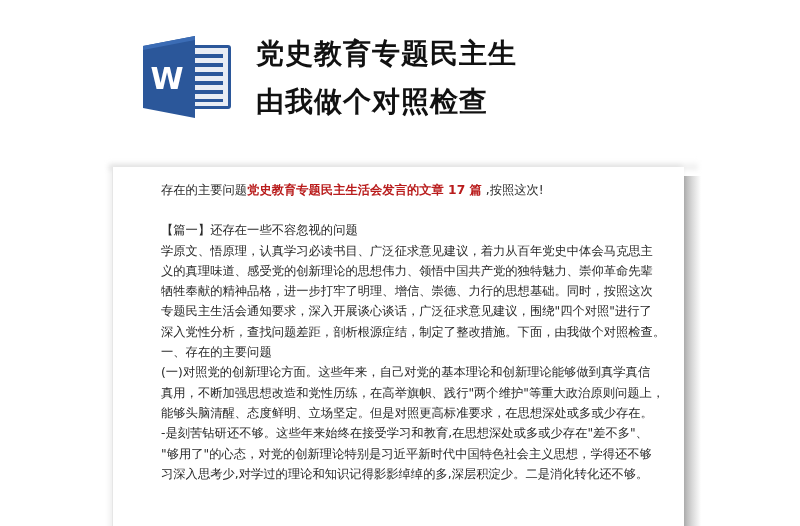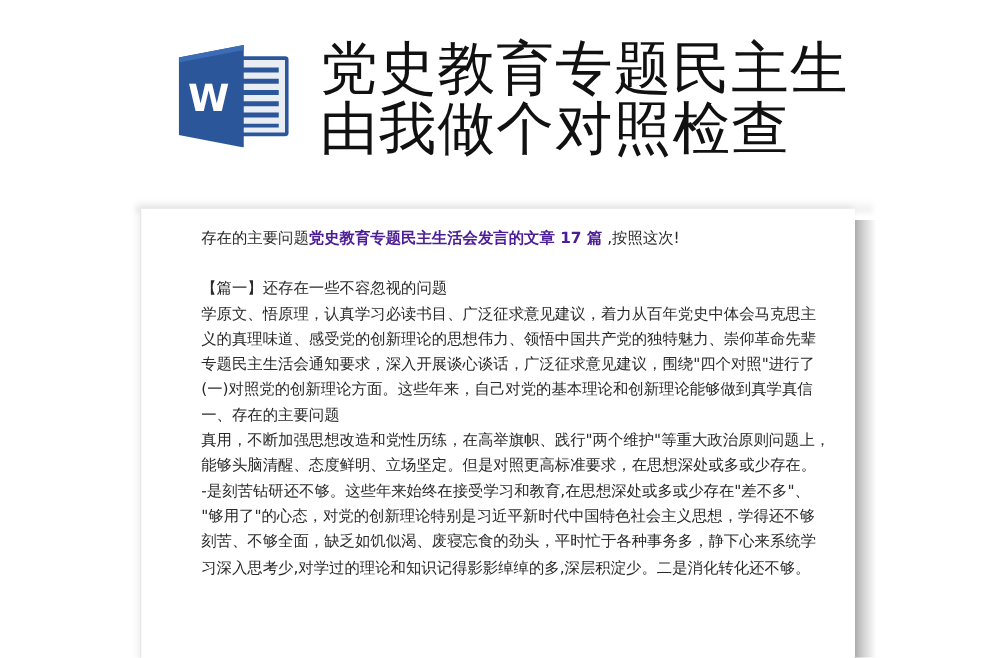--- a/index.html
+++ b/index.html
@@ -11,21 +11,21 @@
   .header {
     position: absolute; left: 0; top: 0; width: 800px; height: 140px;
     background: #ffffff;
   }
   .word-icon {
     position: absolute; left: 143px; top: 36px; width: 88px; height: 82px;
   }
   .title {
     position: absolute; left: 256px; top: 30px; width: 440px;
     font-family: "DejaVu Sans", sans-serif;
-    font-size: 46px; line-height: 48px; font-weight: normal; color: #111;
+    font-size: 28px; line-height: 48px; font-weight: bold; color: #111;
     letter-spacing: 1px;
   }
   .title .line { display: block; white-space: nowrap; }
   .page-shadow {
     position: absolute; left: 683px; top: 176px; width: 18px; height: 360px;
     background: linear-gradient(to right, #a9a9a9, #d8d8d8 50%, #ffffff);
   }
   .page-topshadow {
     position: absolute; left: 108px; top: 160px; width: 590px; height: 10px;
     background: linear-gradient(to bottom, #ffffff, #ececec);
@@ -37,21 +37,21 @@
     border-left: 1px solid #e6e6e6;
     box-shadow: -2px -2px 6px rgba(0,0,0,0.08);
   }
   .content {
     position: absolute; left: 48px; top: 13px; width: 510px;
     font-family: "DejaVu Sans", sans-serif;
     font-size: 12.3px; line-height: 20.3px; color: #2a2a2a;
   }
   .content p { margin: 0; }
   .content .gap { height: 20px; }
-  .content b { color: #4c1d95; font-weight: bold; }
+  .content b { color: #b91c1c; font-weight: bold; }
 </style>
 </head>
 <body>
 
 <div class="header">
   <svg class="word-icon" viewBox="0 0 88 82">
     <rect x="30" y="9" width="58" height="64" rx="3" fill="#2b579a"></rect>
     <rect x="33" y="12" width="52" height="58" fill="#e9edf4"></rect>
     <g fill="#2b579a">
       <rect x="40" y="18" width="40" height="4"></rect>
@@ -74,24 +74,25 @@
 <div class="page-topshadow"></div>
 <div class="page-shadow"></div>
 
 <div class="page">
   <div class="content">
     <p><span>存在的主要问题</span><b>党史教育专题民主生活会发言的文章 17 篇</b><span> ,按照这次!</span></p>
     <div class="gap"></div>
     <p>【篇一】还存在一些不容忽视的问题</p>
     <p>学原文、悟原理，认真学习必读书目、广泛征求意见建议，着力从百年党史中体会马克思主</p>
     <p>义的真理味道、感受党的创新理论的思想伟力、领悟中国共产党的独特魅力、崇仰革命先辈</p>
+    <p>牺牲奉献的精神品格，进一步打牢了明理、增信、崇德、力行的思想基础。同时，按照这次</p>
     <p>专题民主生活会通知要求，深入开展谈心谈话，广泛征求意见建议，围绕"四个对照"进行了</p>
+    <p>深入党性分析，查找问题差距，剖析根源症结，制定了整改措施。下面，由我做个对照检查。</p>
+    <p>一、存在的主要问题</p>
     <p>(一)对照党的创新理论方面。这些年来，自己对党的基本理论和创新理论能够做到真学真信</p>
-    <p>一、存在的主要问题</p>
     <p>真用，不断加强思想改造和党性历练，在高举旗帜、践行"两个维护"等重大政治原则问题上，</p>
     <p>能够头脑清醒、态度鲜明、立场坚定。但是对照更高标准要求，在思想深处或多或少存在。</p>
     <p>-是刻苦钻研还不够。这些年来始终在接受学习和教育,在思想深处或多或少存在"差不多"、</p>
     <p>"够用了"的心态，对党的创新理论特别是习近平新时代中国特色社会主义思想，学得还不够</p>
-    <p>刻苦、不够全面，缺乏如饥似渴、废寝忘食的劲头，平时忙于各种事务多，静下心来系统学</p>
     <p>习深入思考少,对学过的理论和知识记得影影绰绰的多,深层积淀少。二是消化转化还不够。</p>
 
   </div>
 </div>
 
 </body></html>

